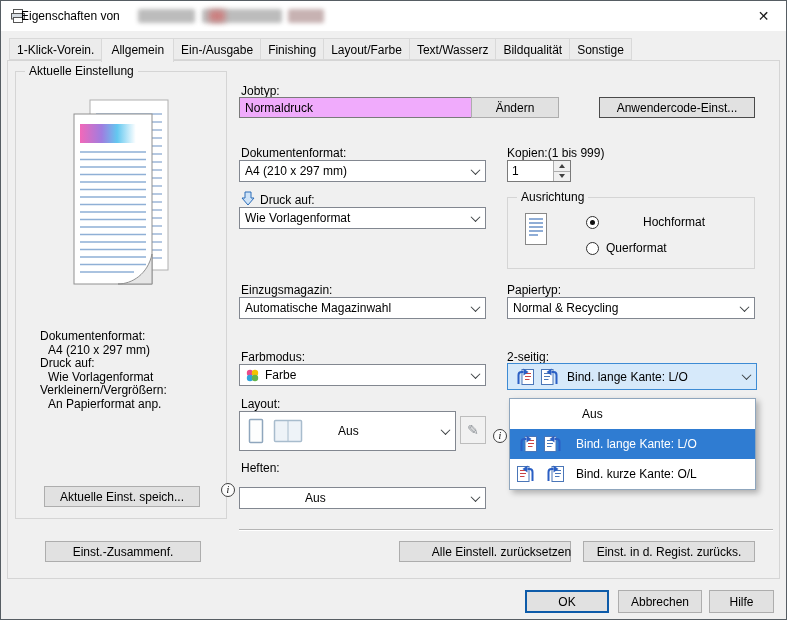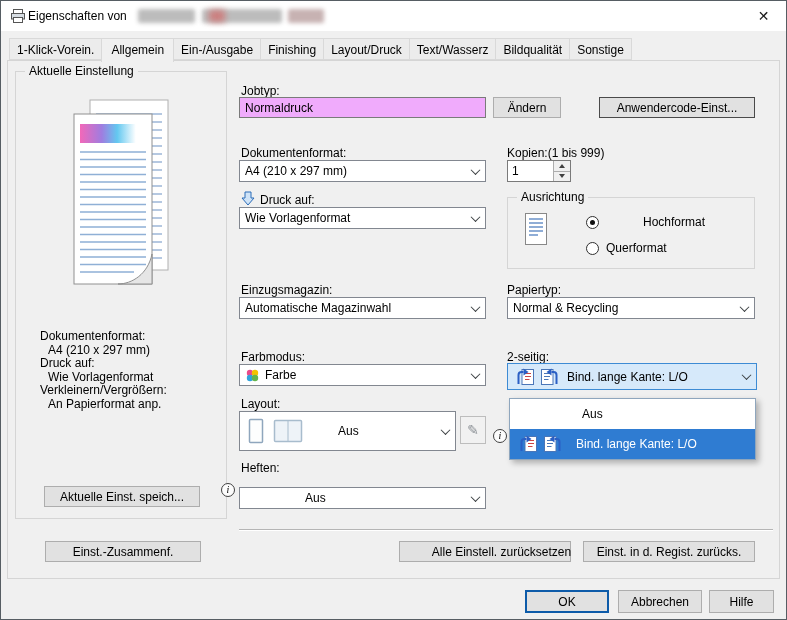--- a/index.html
+++ b/index.html
@@ -2,21 +2,21 @@
 <html><head>
 <meta charset="utf-8">
 <style>
   * { box-sizing: border-box; margin:0; padding:0; }
   html,body { width:787px; height:620px; }
   body { font-family:"Liberation Sans","DejaVu Sans",sans-serif; font-size:12px; color:#000; background:#fff; }
   .dialog { position:relative; width:787px; height:620px; background:#f0f0f0; border:1px solid #565d63; overflow:hidden; }
 
   .titlebar { position:absolute; left:0; top:0; width:100%; height:30px; background:#fff; }
   .app-icon { position:absolute; left:9px; top:7px; width:16px; height:16px; }
-  .title { position:absolute; left:27px; top:0; line-height:30px; white-space:nowrap; }
+  .title { position:absolute; left:20px; top:0; line-height:30px; white-space:nowrap; }
   .redact { position:absolute; top:8px; height:14px; background:#bcbcbc; filter:blur(2px); border-radius:2px; }
   .redact.r1 { left:137px; width:57px; }
   .redact.r2 { left:201px; width:80px; }
   .redact.r3 { left:287px; width:36px; background:#c7b2b2; }
   .redact-red { position:absolute; top:9px; width:16px; height:12px; background:#cc7f7f; filter:blur(3px); }
   .close-btn { position:absolute; right:0; top:0; width:45px; height:30px; display:flex; align-items:center; justify-content:center; font-size:14px; color:#1a1a1a; }
 
   .tabs { position:absolute; left:8px; top:37px; display:flex; align-items:flex-end; z-index:3; }
   .tab { height:22px; padding:0 7px; line-height:22px; background:#ececec; border:1px solid #d9d9d9; margin-right:-1px; white-space:nowrap; }
   .tab.active { height:24px; line-height:23px; background:#f0f0f0; border-bottom:none; margin-bottom:-2px; padding:0 9px; position:relative; z-index:4; }
@@ -90,21 +90,21 @@
     <div class="close-btn">
       <span>✕</span>
     </div>
   </div>
 
   <div class="tabs">
     <div class="tab">1-Klick-Vorein.</div>
     <div class="tab active">Allgemein</div>
     <div class="tab">Ein-/Ausgabe</div>
     <div class="tab">Finishing</div>
-    <div class="tab">Layout/Druck</div>
+    <div class="tab">Layout/Farbe</div>
     <div class="tab">Text/Wasserz</div>
     <div class="tab">Bildqualität</div>
     <div class="tab">Sonstige</div>
   </div>
 
   <div class="panel"></div>
 
   <div class="groupbox" style="left:14px;top:70px;width:212px;height:448px;">
     <span class="legend">Aktuelle Einstellung</span>
     <span class="preview">
@@ -132,21 +132,21 @@
       <div class="sum v">Wie Vorlagenformat</div>
       <div class="sum l">Verkleinern/Vergrößern:</div>
       <div class="sum v">An Papierformat anp.</div>
     </div>
     <button class="btn" style="left:28px;top:414px;width:156px;height:21px;">Aktuelle Einst. speich...</button>
   </div>
   <button class="btn" style="left:44px;top:540px;width:156px;height:21px;">Einst.-Zusammenf.</button>
 
   <span class="lbl" style="left:240px;top:83px;">Jobtyp:</span>
   <input class="textinput" style="left: 238px; top: 96px; width: 247px; height: 21px;" value="Normaldruck">
-  <button class="btn" style="left:492px;top:96px;width:68px;height:21px;">Ändern</button>
+  <button class="btn" style="left:470px;top:96px;width:88px;height:21px;">Ändern</button>
   <button class="btn dark" style="left:598px;top:96px;width:156px;height:21px;">Anwendercode-Einst...</button>
 
   <span class="lbl" style="left:240px;top:145px;">Dokumentenformat:</span>
   <div class="combo" style="left:238px;top:159px;width:247px;height:22px;">
     <span class="combo-text">A4 (210 x 297 mm)</span>
     <span class="chev"></span>
   </div>
   <span class="lbl" style="left:506px;top:145px;">Kopien:(1 bis 999)</span>
   <div class="spinner" style="left:506px;top:159px;width:64px;height:22px;">
     <input class="spin-input" value="1" style="">
@@ -251,20 +251,37 @@
         </svg>
         <svg width="22" height="20" viewBox="0 0 22 20">
           <rect x="1.5" y="2.5" width="11.5" height="15" fill="#fff" stroke="#4a76b8"></rect>
           <path d="M4 6.5h6M4 9.5h6M4 12.5h4.5" stroke="#4a76b8" stroke-width="1"></path>
           <path d="M16.5 17V8q0-3-3-3h-2" fill="none" stroke="#2a5fc4" stroke-width="2"></path>
           <path d="M11.5 1.5l-5 3.5 5 3.5z" fill="#2a5fc4"></path>
         </svg>
       </span>
       <span class="dd-text">Bind. lange Kante: L/O</span>
     </div>
+    <div class="dd-item">
+      <span class="dd-icons">
+        <svg width="22" height="20" viewBox="0 0 22 20">
+          <rect x="1.5" y="2.5" width="11.5" height="15" fill="#fff" stroke="#4a76b8"></rect>
+          <path d="M4 6.5h6M4 9.5h6M4 12.5h4.5" stroke="#cc4444" stroke-width="1"></path>
+          <path d="M16.5 17V8q0-3-3-3h-2" fill="none" stroke="#2a5fc4" stroke-width="2"></path>
+          <path d="M11.5 1.5l-5 3.5 5 3.5z" fill="#2a5fc4"></path>
+        </svg>
+        <svg width="22" height="20" viewBox="0 0 22 20">
+          <rect x="9" y="2.5" width="11.5" height="15" fill="#fff" stroke="#4a76b8"></rect>
+          <path d="M12 6.5h6M12 9.5h6M12 12.5h4.5" stroke="#4a76b8" stroke-width="1"></path>
+          <path d="M5.5 17V8q0-3 3-3h2" fill="none" stroke="#2a5fc4" stroke-width="2"></path>
+          <path d="M10.5 1.5l5 3.5-5 3.5z" fill="#2a5fc4"></path>
+        </svg>
+      </span>
+      <span class="dd-text">Bind. kurze Kante: O/L</span>
+    </div>
   </div>
 
   <span class="lbl" style="left:240px;top:396px;">Layout:</span>
   <div class="combo layout-combo" style="left:238px;top:410px;width:217px;height:40px;padding-left:8px;">
     <span class="cicon">
       <svg width="16" height="26" viewBox="0 0 16 26">
           <rect x="1.5" y="1.5" width="13" height="23" rx="1" fill="#fdfefe" stroke="#8fa6bd" stroke-width="1.5"></rect>
         </svg>
     </span>
     <span class="cicon" style="margin-left:4px;">

